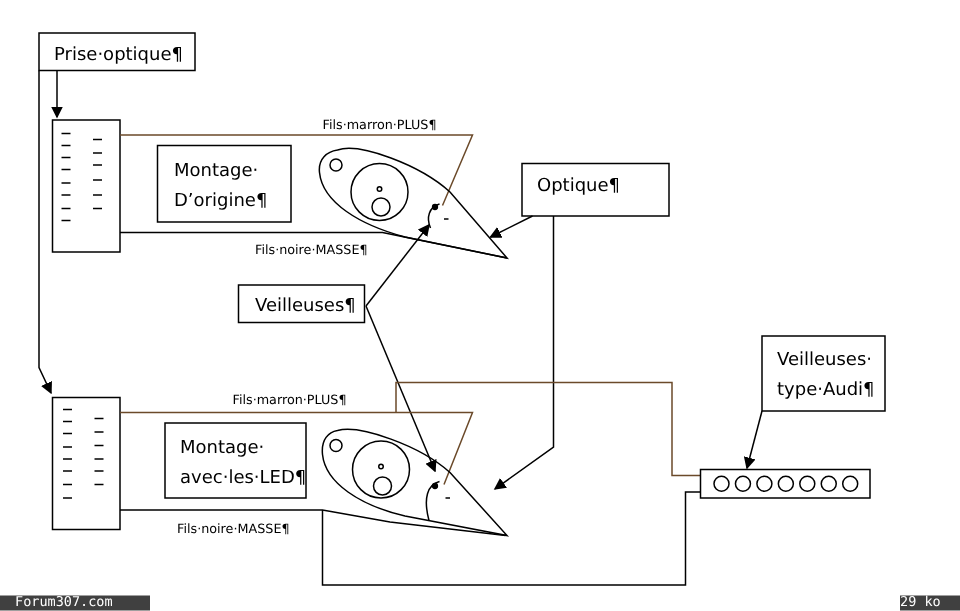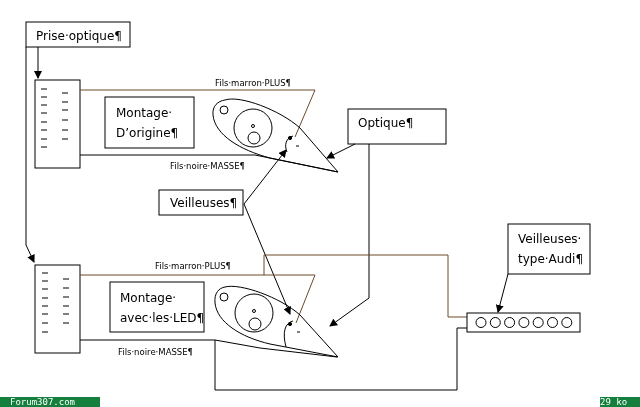--- a/index.html
+++ b/index.html
@@ -1,20 +1,20 @@
 <!DOCTYPE html>
 <html><head>
 <meta charset="utf-8">
 <style>
   html, body { margin:0; padding:0; background:#fff; }
   body { width:640px; height:407px; position:relative; overflow:hidden; font-family:"DejaVu Sans", sans-serif; }
   svg { position:absolute; left:0; top:0; }
   .lbl { font-family:"DejaVu Sans", sans-serif; fill:#000; }
   .footer-left, .footer-right {
-    position:absolute; background:#15803d; color:#fff;
+    position:absolute; background:#404040; color:#fff;
     font-family:"DejaVu Sans Mono", monospace; font-size:9px; line-height:10px; height:10px;
   }
   .footer-left { left:0; top:397px; width:100px; padding-left:10px; box-sizing:border-box; }
   .footer-right { right:0; top:397px; width:40px; text-align:left; padding-right:4px; box-sizing:border-box; }
 </style>
 </head>
 <body>
 
 <svg width="640" height="407" viewBox="0 0 640 407">
   <defs>

